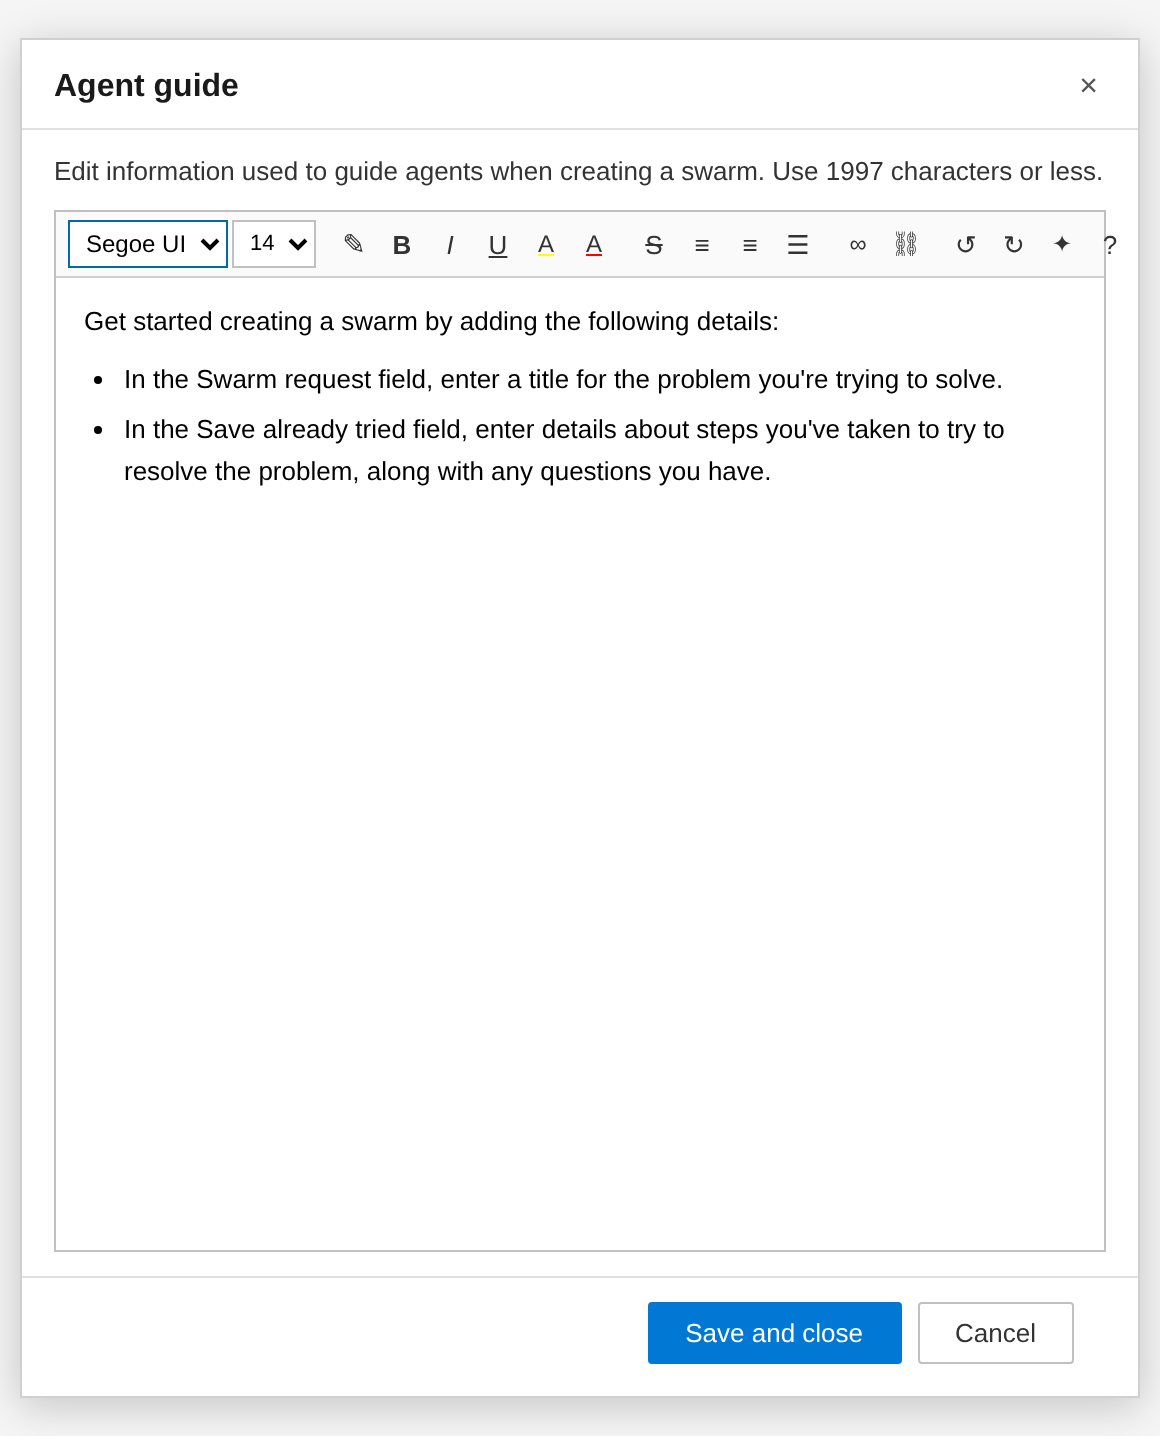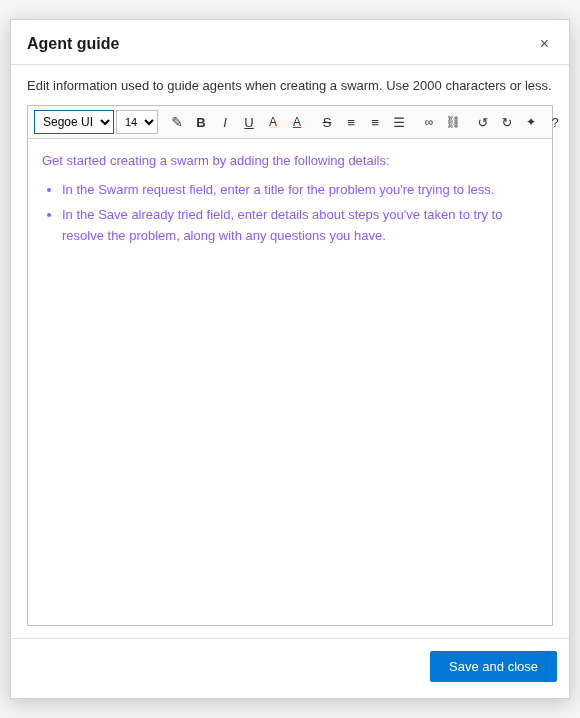--- a/index.html
+++ b/index.html
@@ -104,35 +104,35 @@
       align-items: center;
       justify-content: center;
       border-radius: 2px;
     }
     .toolbar-btn.bold { font-weight: 700; }
     .toolbar-btn.italic { font-style: italic; }
     .toolbar-btn.underline { text-decoration: underline; }
     .editor-content {
       padding: 12px 14px;
       flex: 1;
-      color: #8b5cf6;
+      color: #000000;
       font-size: 13px;
       line-height: 1.6;
       min-height: 250px;
     }
     .editor-content p { margin-bottom: 8px; }
     .editor-content ul {
       margin-left: 20px;
       margin-bottom: 8px;
     }
     .editor-content li { margin-bottom: 4px; }
     .dialog-footer {
       display: flex;
       justify-content: flex-end;
-      padding: 12px 12px 16px 16px;
+      padding: 12px 32px 16px 16px;
       gap: 8px;
       border-top: 1px solid #e0e0e0;
     }
     .btn-primary {
       background: #0078d4;
       color: #fff;
       border: 1px solid #0078d4;
       padding: 7px 18px;
       font-size: 13px;
       cursor: pointer;
@@ -151,21 +151,21 @@
 </head>
 <body>
 
 <div class="dialog">
 
   <div class="dialog-header">
     <span class="dialog-title">Agent guide</span>
     <button class="close-btn">×</button>
   </div>
 
-  <div class="dialog-description">Edit information used to guide agents when creating a swarm. Use 2000 characters or less.</div>
+  <div class="dialog-description">Edit information used to guide agents when creating a swarm. Use 1997 characters or less.</div>
 
   <div class="editor-container">
 
     <div class="toolbar">
       <select class="font-select">
         <option>Segoe UI</option>
         <option>Arial</option>
         <option>Times New Roman</option>
       </select>
       <select class="font-size-select">
@@ -194,22 +194,23 @@
       <div class="toolbar-divider"></div>
       <button class="toolbar-btn" title="Undo">↺</button>
       <button class="toolbar-btn" title="Redo">↻</button>
       <button class="toolbar-btn" title="Clean Formatting" style="font-size:12px;">✦</button>
       <button class="toolbar-btn" title="Help">?</button>
     </div>
 
     <div class="editor-content" contenteditable="true" style="">
       <p>Get started creating a swarm by adding the following details:</p>
       <ul>
-        <li>In the Swarm request field, enter a title for the problem you're trying to less.</li>
+        <li>In the Swarm request field, enter a title for the problem you're trying to solve.</li>
         <li>In the Save already tried field, enter details about steps you've taken to try to resolve the problem, along with any questions you have.</li>
       </ul>
     </div>
   </div>
 
   <div class="dialog-footer">
     <button class="btn-primary">Save and close</button>
+    <button class="btn-secondary">Cancel</button>
   </div>
 </div>
 
 </body></html>

